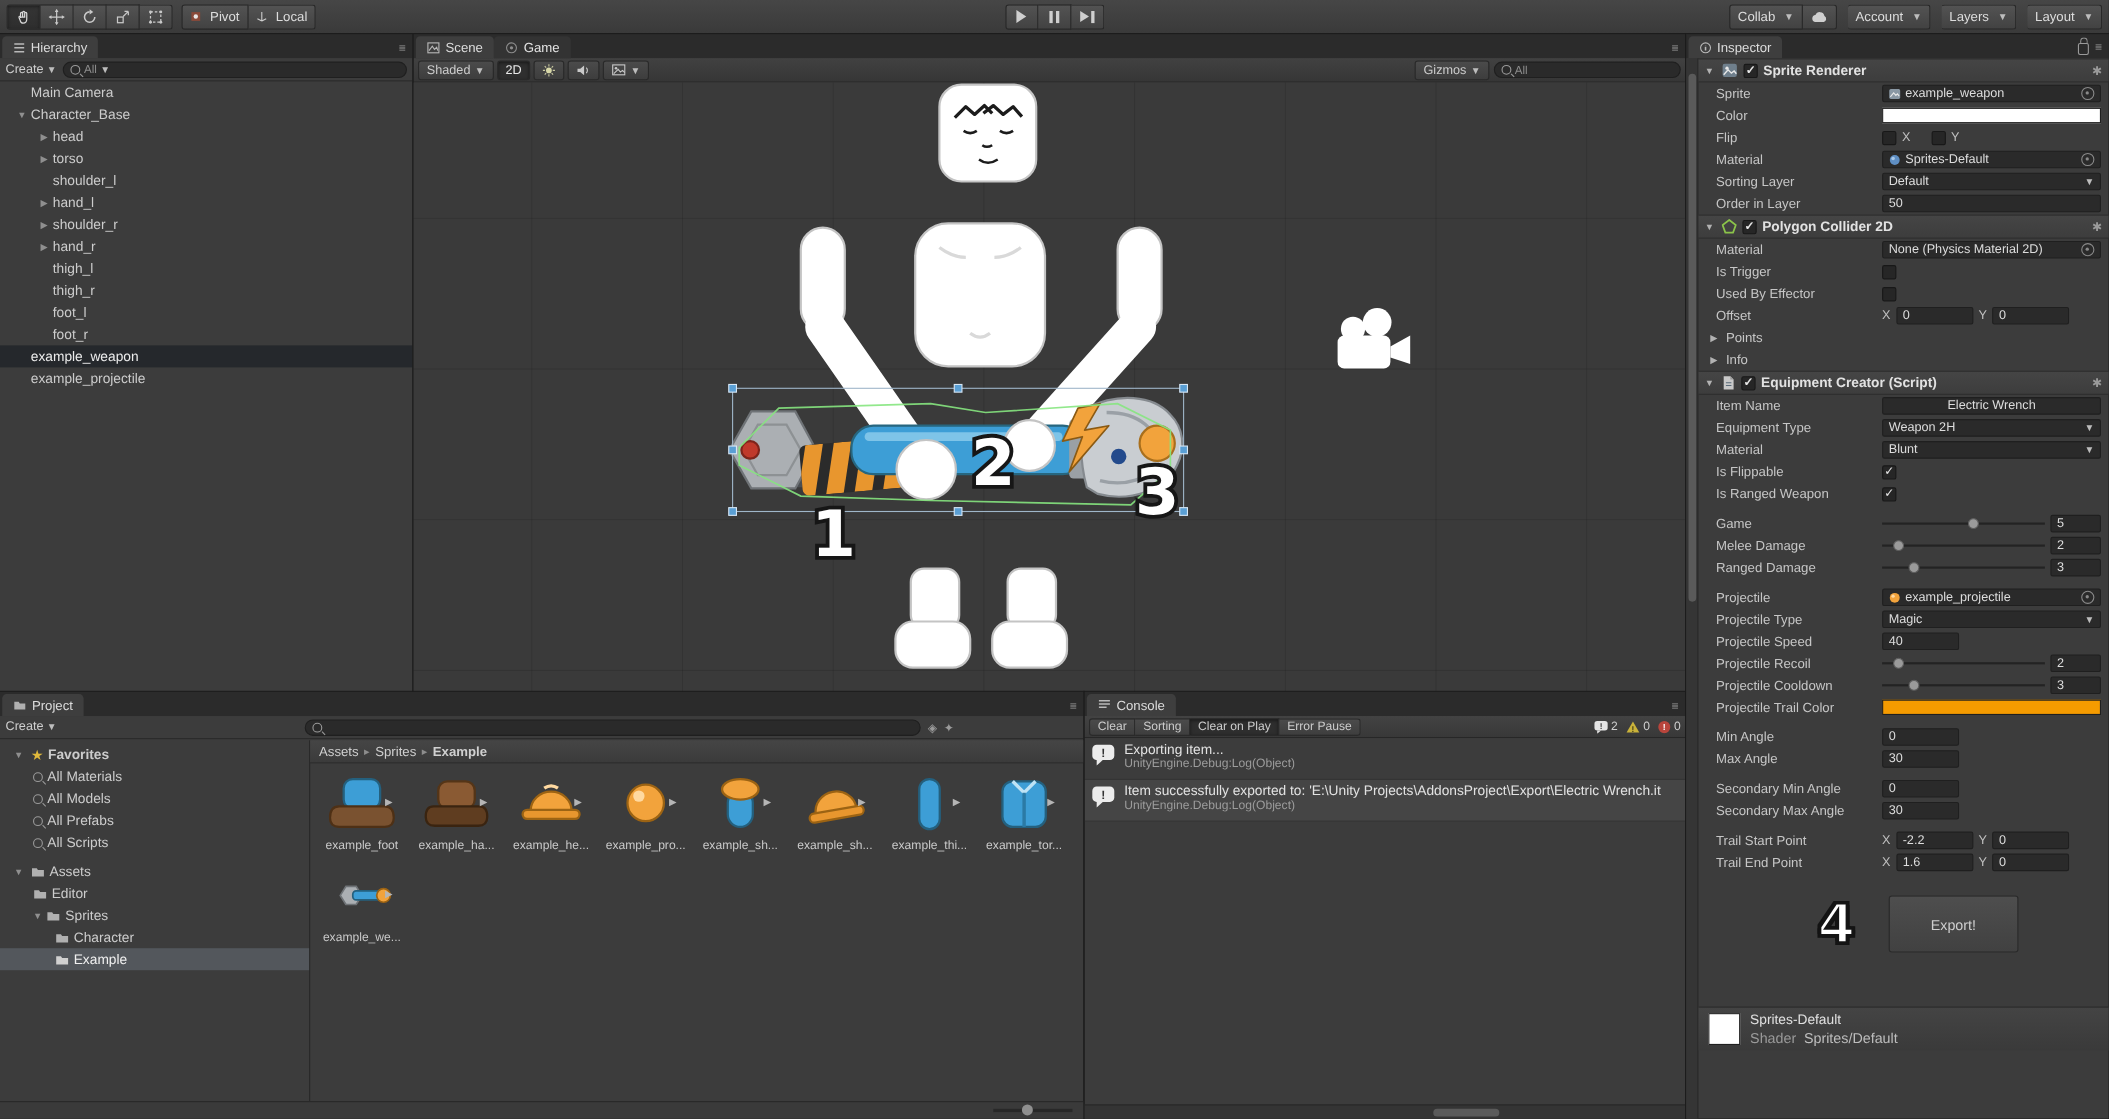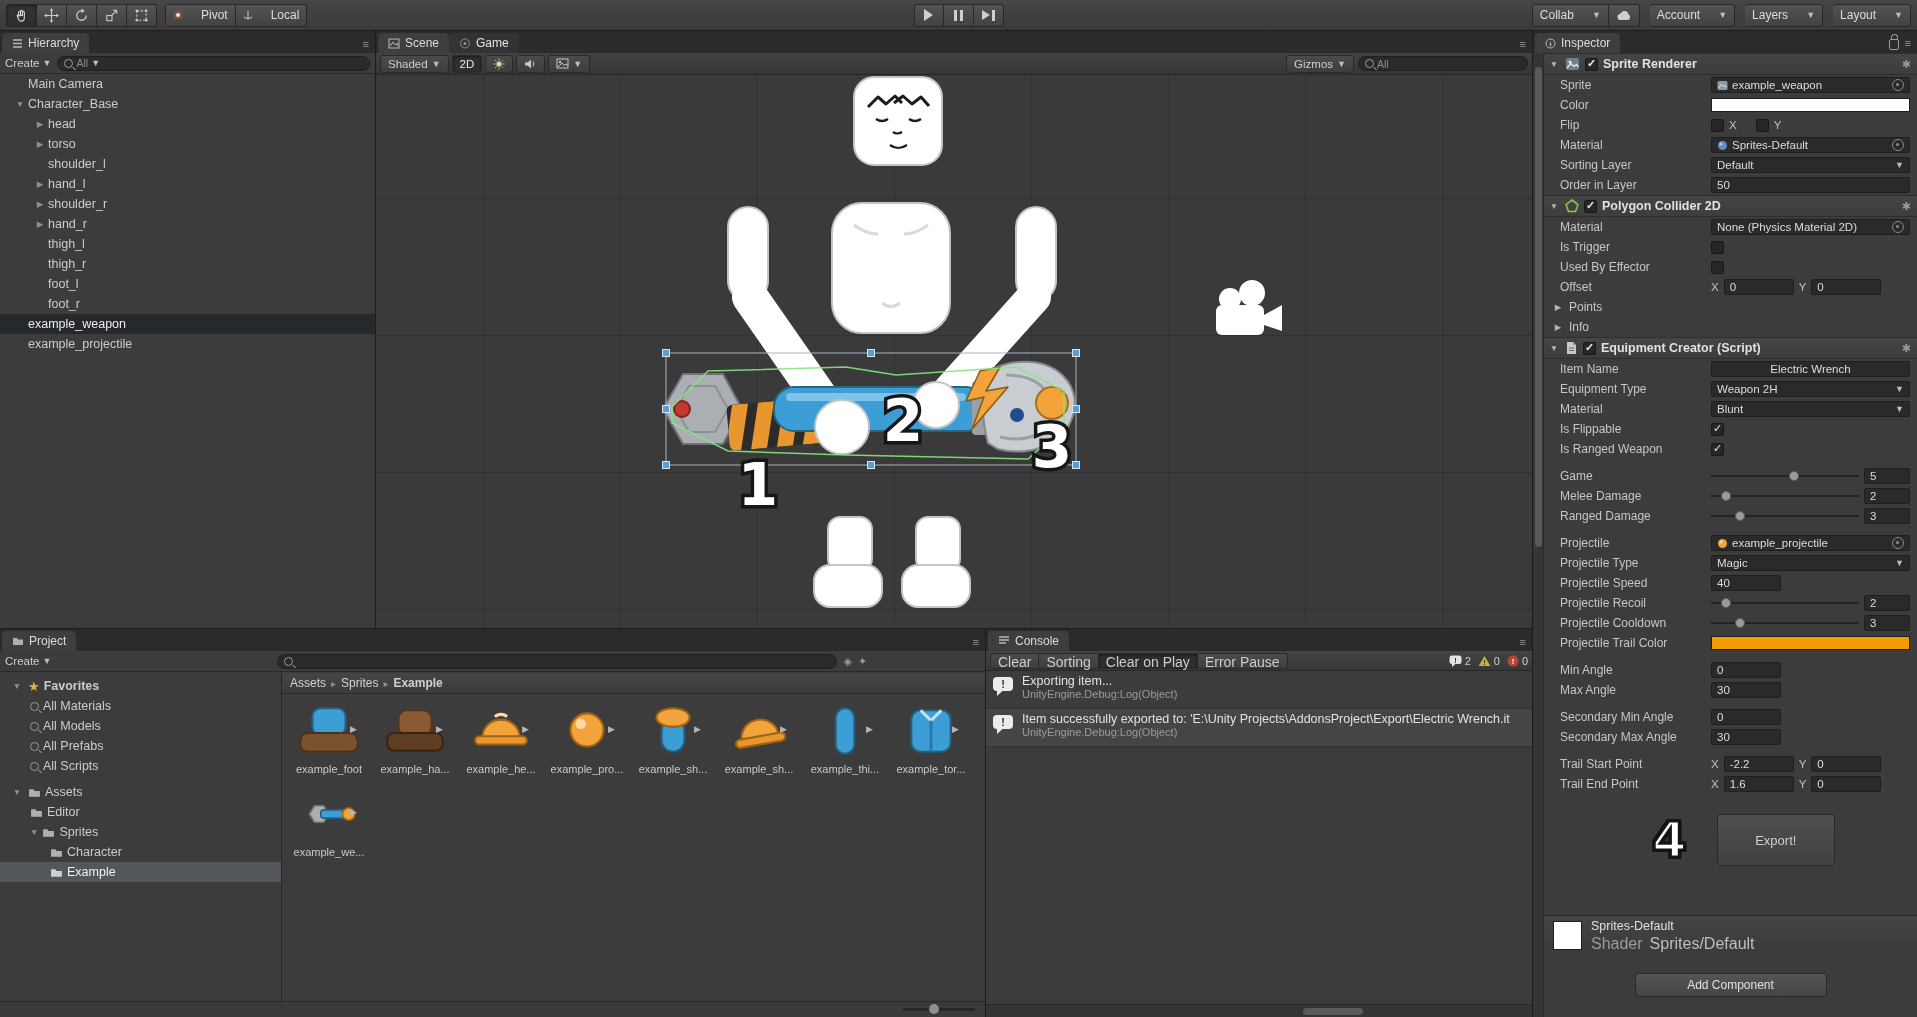--- a/index.html
+++ b/index.html
@@ -6,21 +6,21 @@
   html,body { width:1917px; height:1017px; overflow:hidden; background:#282828;
     font-family:"Liberation Sans",sans-serif; font-size:13px; color:#D2D2D2; }
   button { font-family:inherit; cursor:default; }
 
   
   .toolbar { position:absolute; left:0; top:0; width:1917px; height:31px;
     background:linear-gradient(#464646,#3A3A3A); border-bottom:1px solid #1f1f1f;
     display:flex; align-items:center; padding:0 6px; gap:8px; }
   .btn-group { display:flex; }
   .tbtn { height:23px; min-width:30px; display:inline-flex; align-items:center; justify-content:center;
-    gap:18px; padding:0 7px; background:linear-gradient(#535353,#424242);
+    gap:8px; padding:0 7px; background:linear-gradient(#535353,#424242);
     border:1px solid #282828; border-left-width:0; color:#ddd; font-size:12px; }
   .btn-group .tbtn:first-child { border-left-width:1px; border-radius:3px 0 0 3px; }
   .btn-group .tbtn:last-child { border-radius:0 3px 3px 0; }
   .btn-group .tbtn:only-child { border-radius:3px; }
   .tbtn.on { background:linear-gradient(#353535,#2e2e2e); box-shadow:inset 0 1px 3px rgba(0,0,0,.5); }
   .center-controls { position:absolute; left:50%; transform:translateX(-50%); display:flex; }
   .right-controls { margin-left:auto; display:flex; align-items:center; gap:10px; }
   .dd { font-size:9px; color:#bdbdbd; }
   .icon-play { width:0; height:0; border-left:9px solid #cfcfcf; border-top:6px solid transparent; border-bottom:6px solid transparent; }
   .icon-pause { display:flex; gap:3px; } .icon-pause i { width:3px; height:11px; background:#cfcfcf; }
@@ -87,21 +87,21 @@
   .tlabel { margin-top:3px; font-size:11px; color:#c9c9c9; text-align:center; white-space:nowrap; overflow:hidden; }
   .proj-bottom { position:absolute; bottom:0; left:0; right:0; height:16px; background:#3a3a3a;
     border-top:1px solid #292929; display:flex; align-items:center; justify-content:flex-end; padding:0 10px; }
   .zoom-track { width:72px; height:3px; background:#282828; position:relative; }
   .zoom-knob { position:absolute; left:26px; top:-4px; width:10px; height:10px; border-radius:50%; background:#8f8f8f; }
 
   
   .consolepanel { left:986px; top:629px; width:546px; height:388px; }
   .con-toolbar { height:20px; background:linear-gradient(#434343,#383838); border-bottom:1px solid #272727;
     display:flex; align-items:center; padding:0 4px; }
-  .con-btn { height:16px; padding:0 7px; font-size:14px; color:#cccccc;
+  .con-btn { height:16px; padding:0 7px; font-size:11px; color:#cccccc;
     background:linear-gradient(#4b4b4b,#3e3e3e); border:1px solid #2a2a2a; border-left-width:0; }
   .con-btn:first-child { border-left-width:1px; border-radius:3px 0 0 3px; }
   .con-btn.last { border-radius:0 3px 3px 0; }
   .con-btn.on { background:#2e2e2e; box-shadow:inset 0 1px 3px rgba(0,0,0,.5); }
   .con-badges { margin-left:auto; display:flex; align-items:center; gap:7px; font-size:11px; color:#cfcfcf; }
   .badge { display:flex; align-items:center; gap:3px; }
   .centry { display:flex; gap:8px; padding:3px 6px 0 6px; height:38px; border-bottom:1px solid #323232; background:#3c3c3c; }
   .centry.alt { background:#454545; }
   .cmsg { font-size:12.5px; color:#e2e2e2; white-space:nowrap; overflow:hidden; }
   .cstack { font-size:11px; color:#9c9c9c; white-space:nowrap; overflow:hidden; }
@@ -142,21 +142,21 @@
   .export-row { height:80px; display:flex; align-items:center; gap:30px; padding:12px 0 0 108px; }
   .bignum { font-family:"DejaVu Sans",sans-serif; font-size:50px; font-weight:bold; color:#fff;
     -webkit-text-stroke:3px #141414; text-shadow:2px 2px 0 #141414,-2px 2px 0 #141414,2px -2px 0 #141414,-2px -2px 0 #141414; }
   .export-btn { width:118px; height:52px; background:linear-gradient(#4e4e4e,#414141);
     border:1px solid #2a2a2a; border-radius:3px; color:#cfcfcf; font-size:13px; }
   .preview-bar { position:absolute; left:0; right:0; bottom:62px; height:40px;
     background:linear-gradient(#444444,#3a3a3a); border-top:1px solid #2a2a2a;
     display:flex; align-items:center; gap:9px; padding:0 9px; }
   .preview-thumb { width:29px; height:29px; background:#ffffff; border:1px solid #202020; flex:none; }
   .pv-name { font-size:12.5px; color:#e0e0e0; }
-  .pv-shader { font-size:16px; color:#9a9a9a; display:flex; gap:7px; margin-top:2px; }
+  .pv-shader { font-size:13px; color:#9a9a9a; display:flex; gap:7px; margin-top:2px; }
   .pv-shader .chip { color:#bdbdbd; }
   .addcomp-row { position:absolute; left:0; right:0; bottom:20px; display:flex; justify-content:center; }
   .addcomp-btn { width:192px; height:24px; background:linear-gradient(#545454,#454545);
     border:1px solid #2a2a2a; border-radius:3px; color:#e0e0e0; font-size:12px; }
 
   .lockicon { width:10px; height:11px; position:relative; border:1.3px solid #9a9a9a; border-radius:2px; margin-top:4px; }
   .lockicon::before { content:""; position:absolute; left:1px; top:-6px; width:5px; height:5px; border:1.3px solid #9a9a9a; border-bottom:none; border-radius:4px 4px 0 0; }
 </style>
 </head>
 <body>
@@ -1016,17 +1016,14 @@
     <div class="preview-bar">
       <div class="preview-thumb"></div>
       <div>
         <div class="pv-name">Sprites-Default</div>
         <div class="pv-shader">
           <span>Shader</span>
           <span class="chip">Sprites/Default</span>
         </div>
       </div>
     </div>
-    <div class="addcomp-row">
-      <button class="addcomp-btn">Add Component</button>
-    </div>
   </div>
 </div>
 
 </body></html>

